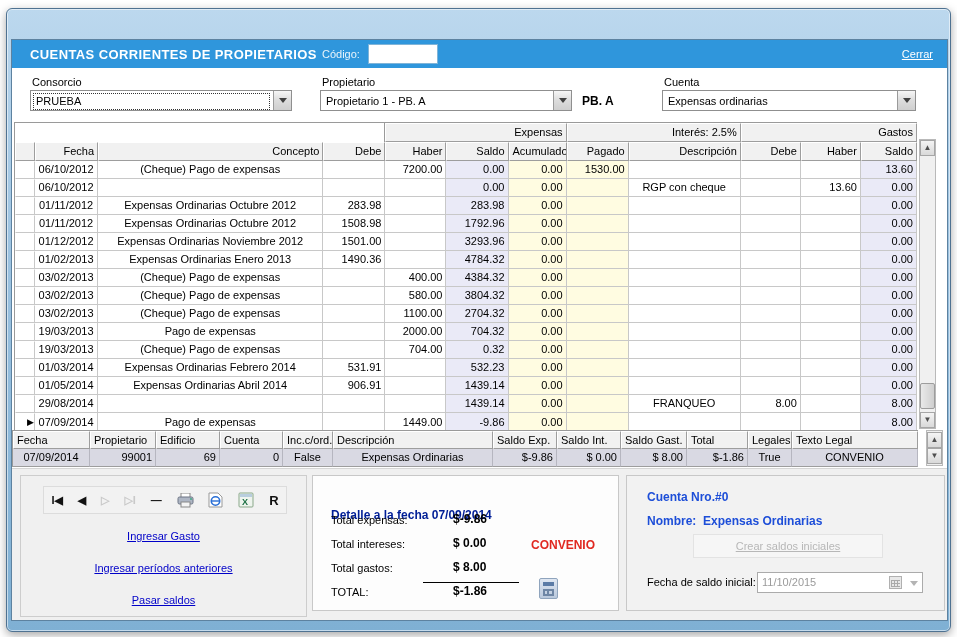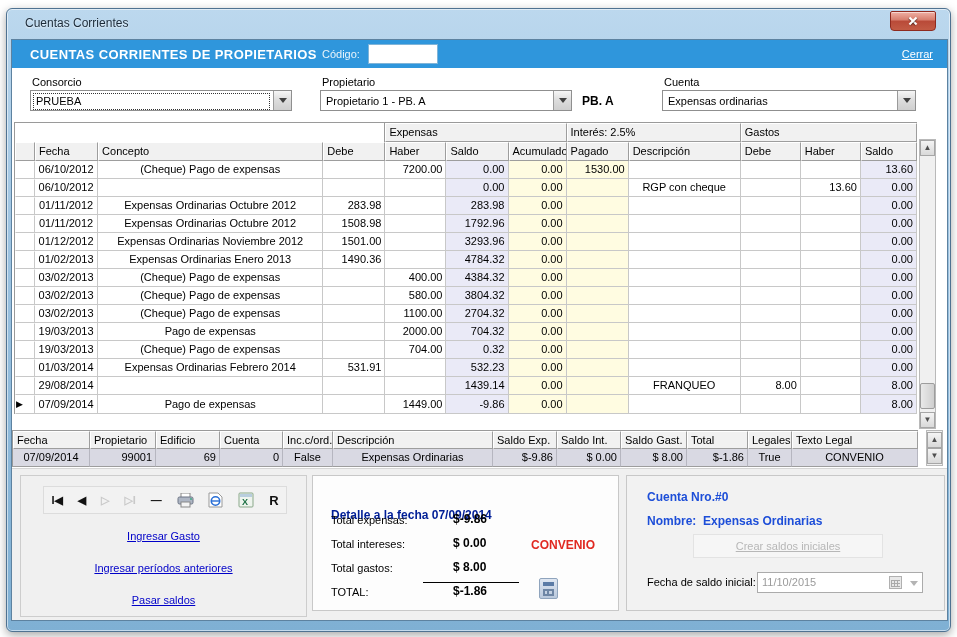--- a/index.html
+++ b/index.html
@@ -38,21 +38,21 @@
   .combo .dd { position:absolute; right:0; top:0; width:18px; height:100%; border-left:1px solid #9a9a9a;
     background:linear-gradient(180deg,#f6f6f6,#dcdcdc 50%,#cfcfcf); display:flex; align-items:center; justify-content:center; }
   .combo .dd::after { content:""; width:0; height:0; border-left:4px solid transparent; border-right:4px solid transparent; border-top:5px solid #404040; }
   .unit-label { position:absolute; left:570px; top:26px; font-size:12px; font-weight:bold; color:#000; }
 
   
   .gridwrap { position:absolute; left:2px; top:82px; width:922px; height:308px; }
   table { border-collapse:separate; border-spacing:0; table-layout:fixed; font-size:11px; }
   .maingrid { width:903px; border-left:1px solid #9a9a9a; border-top:1px solid #9a9a9a; }
   .maingrid th, .maingrid td { height:17px; line-height:17px; padding:0 3px; overflow:hidden; white-space:nowrap; font-weight:normal; }
-  th.hdr, td.sel { background:#f1f1f1; border-top:1px solid #fff; border-left:1px solid #fff; border-right:1px solid #9d9d9d; border-bottom:1px solid #9d9d9d; text-align:left; }
+  th.hdr, td.sel { background:#f1f1f1; border-top:1px solid #fff; border-left:1px solid #fff; border-right:1px solid #9d9d9d; border-bottom:1px solid #9d9d9d; text-align:right; }
   th.group-empty { background:#fff; border-right:1px solid #9a9a9a; }
   .maingrid td { border-right:1px solid #c8c8c8; border-bottom:1px solid #c8c8c8; background:#fff; }
   .maingrid td.sel { padding:0; font-size:9px; color:#000; }
   .t-l { text-align:center; } .t-r { text-align:right; }
   td.c-saldo { background:#eaeaf7; } td.c-int { background:#fffce1; }
 
   
   .vscroll { position:absolute; right:0; top:17px; bottom:1px; width:17px; background:#f0f0f0; border:1px solid #b9b9b9; }
   .sbtn { position:absolute; left:0; width:15px; height:16px; background:linear-gradient(180deg,#f4f4f4,#d9d9d9); border:1px solid #a6a6a6; font-size:8px; color:#4f4f4f; text-align:center; line-height:14px; cursor:pointer; }
   .sbtn.up { top:0; } .sbtn.down { bottom:0; }
@@ -100,26 +100,20 @@
     background:repeating-linear-gradient(90deg,#aaa 0 1px,transparent 1px 3px), repeating-linear-gradient(0deg,#aaa 0 1px,transparent 1px 3px); }
   .date-dd { position:absolute; right:4px; top:8px; width:0; height:0; border-left:4px solid transparent; border-right:4px solid transparent; border-top:5px solid #b4b4b4; }
 
   
   .svg-ic { display:inline-block; vertical-align:middle; cursor:pointer; }
 </style>
 </head>
 <body>
 
 <div class="window">
-  <div class="titlebar">
-    <span class="title-text">Cuentas Corrientes</span>
-    <div class="close-btn">
-      <span class="close-x"></span>
-    </div>
-  </div>
 
   <div class="client">
 
     <div class="appbar">
       <span class="appbar-title">CUENTAS CORRIENTES DE PROPIETARIOS</span>
       <span class="codigo-label">Código:</span>
       <input class="codigo-input" value="" style="">
       <span class="cerrar-link">Cerrar</span>
     </div>
 
@@ -337,20 +331,34 @@
               <td class="t-r"></td>
               <td class="t-r c-saldo">0.00</td>
             </tr>
             <tr>
               <td class="sel"></td>
               <td class="t-l">01/03/2014</td>
               <td class="t-l">Expensas Ordinarias Febrero 2014</td>
               <td class="t-r">531.91</td>
               <td class="t-r"></td>
               <td class="t-r c-saldo">532.23</td>
+              <td class="t-r c-int">0.00</td>
+              <td class="t-r c-int"></td>
+              <td class="t-l"></td>
+              <td class="t-r"></td>
+              <td class="t-r"></td>
+              <td class="t-r c-saldo">0.00</td>
+            </tr>
+            <tr>
+              <td class="sel"></td>
+              <td class="t-l">01/05/2014</td>
+              <td class="t-l">Expensas Ordinarias Abril 2014</td>
+              <td class="t-r">906.91</td>
+              <td class="t-r"></td>
+              <td class="t-r c-saldo">1439.14</td>
               <td class="t-r c-int">0.00</td>
               <td class="t-r c-int"></td>
               <td class="t-l"></td>
               <td class="t-r"></td>
               <td class="t-r"></td>
               <td class="t-r c-saldo">0.00</td>
             </tr>
             <tr>
               <td class="sel"></td>
               <td class="t-l">29/08/2014</td>

